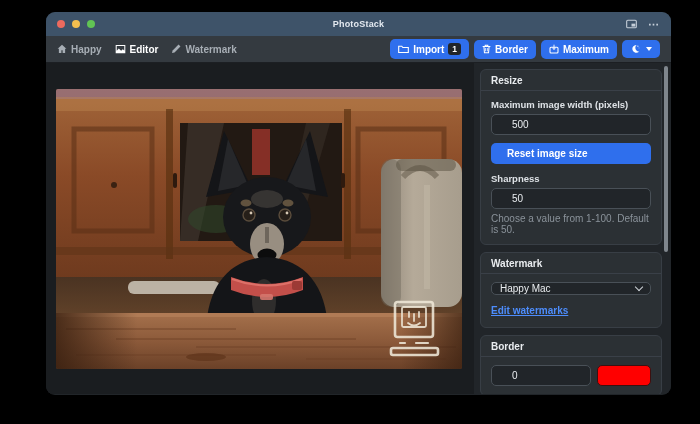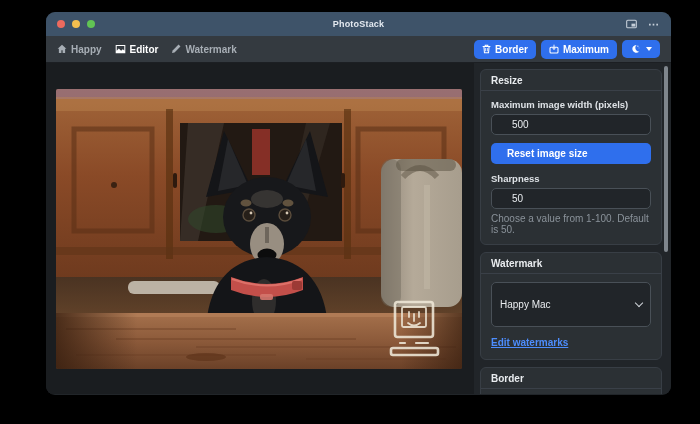--- a/index.html
+++ b/index.html
@@ -58,21 +58,21 @@
   .card-body { padding:8px 10px 9px; }
   .fld { display:block; font-size:9.5px; color:#dee2e6; margin-bottom:4px; font-weight:600; }
   .input { width:100%; background:#212529; border:1px solid #495057; border-radius:5px;
            color:#e9ecef; font-size:10px; padding:4px 20px; font-family:inherit; outline:none; }
   .btn-block { display:block; width:100%; margin:8px 0 9px; padding:5px 16px; text-align:left;
                background:var(--accent-blue,#2f6fed); color:#fff; border:none; border-radius:5px;
                font-size:10px; font-weight:bold; font-family:inherit; }
   .help { font-size:10px; color:#8a929a; margin-top:4px; }
   .select { display:flex; justify-content:space-between; align-items:center;
             background:#212529; border:1px solid #495057; border-radius:5px;
-            color:#e9ecef; font-size:10px; padding:16px 8px; }
+            color:#e9ecef; font-size:10px; padding:0 8px; }
   .chev { width:6px; height:6px; border-right:1.5px solid #cfd4d9;
           border-bottom:1.5px solid #cfd4d9; transform:rotate(45deg); margin-top:-3px; }
   .link { display:inline-block; font-size:10px; color:var(--link-blue,#4d8dfd);
           text-decoration:underline; font-weight:600; margin-top:10px; }
   .border-row { display:flex; gap:6px; }
   .border-row .input { flex:1.1; }
   .swatch { flex:1; border-radius:5px; background:var(--swatch-red,#ff0000);
             border:1px solid #3c1010; }
   .scroll-thumb { position:absolute; right:3px; top:3px; width:4px; height:186px;
                   background:#7f868d; border-radius:2px; }
@@ -121,20 +121,29 @@
     <div class="nav-item">
       <span>
         <svg width="10" height="10" viewBox="0 0 16 16" fill="currentColor">
             <path d="M12.1.9l3 3L5.6 13.4l-4 1 1-4z"></path>
           </svg>
       </span>
       <span>Watermark</span>
     </div>
 
     <div class="actions">
+      <button class="btn">
+        <span>
+          <svg width="11" height="10" viewBox="0 0 16 14" fill="none" stroke="#fff" stroke-width="1.6">
+            <path d="M1 3h4.5l1.5 1.8H15v7.2H1z"></path>
+          </svg>
+        </span>
+        <span>Import</span>
+        <span class="badge">1</span>
+      </button>
       <button class="btn">
         <span>
           <svg width="9" height="10" viewBox="0 0 14 15" fill="none" stroke="#fff" stroke-width="1.6">
             <path d="M1 3.5h12M5 3.5V1.8h4v1.7M3 3.5l.8 10h6.4l.8-10"></path>
             <path d="M5.6 6v5M8.4 6v5" stroke-width="1.2"></path>
           </svg>
         </span>
         <span>Border</span>
       </button>
       <button class="btn">

